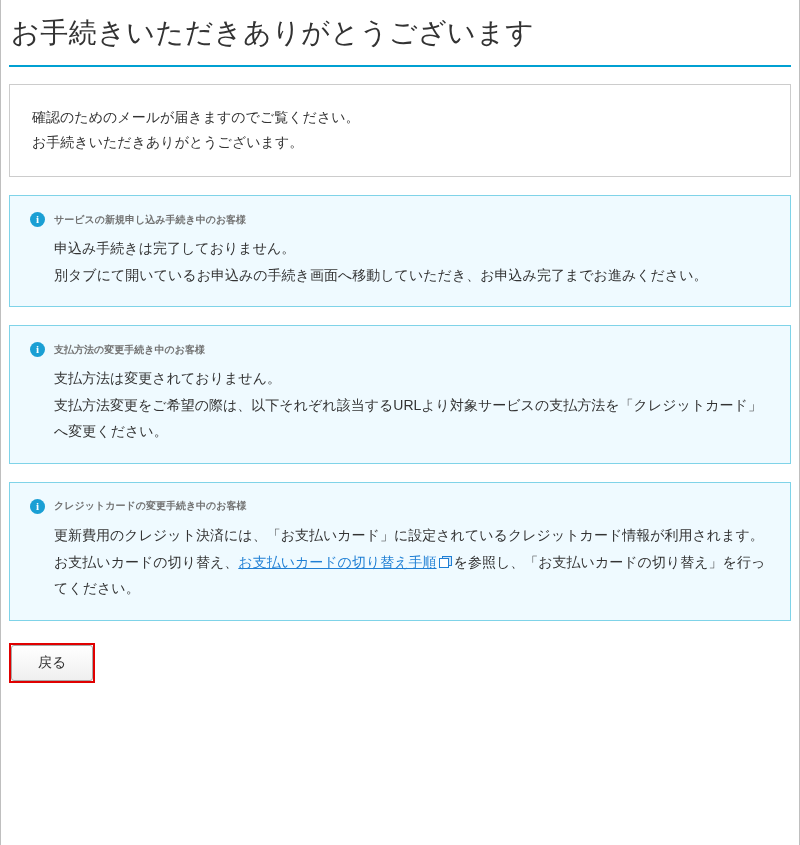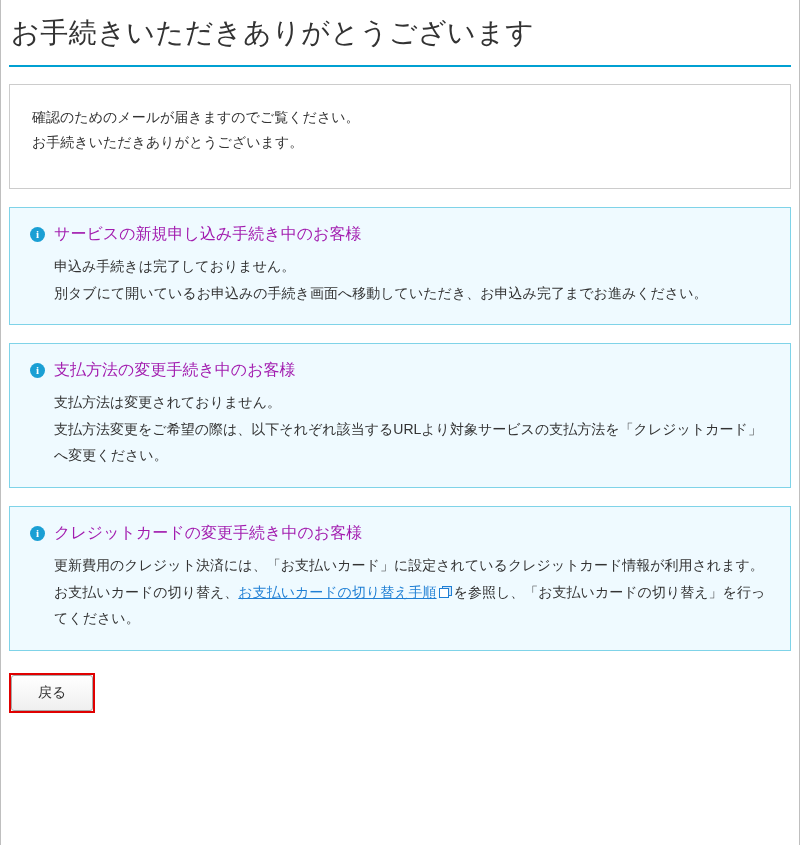--- a/index.html
+++ b/index.html
@@ -34,21 +34,21 @@
     padding: 14px 2px 13px 2px;
     border-bottom: 2px solid #00a0d2;
   }
   
   .message-box {
     margin: 17px 0 0 0;
     border: 1px solid #cccccc;
     background: #ffffff;
     padding: 20px 22px 22px 22px;
     box-sizing: border-box;
-    height: 105px;
+    height: 93px;
   }
   .message-box p {
     margin: 0;
     font-size: 14px;
     line-height: 1.75;
     color: #333333;
   }
   
   .info-panel {
     margin-top: 18px;
@@ -70,23 +70,23 @@
     border-radius: 50%;
     background: #1a9fd4;
     color: #ffffff;
     font-size: 11px;
     font-weight: bold;
     line-height: 15px;
     text-align: center;
     font-family: "Liberation Serif", serif;
   }
   .panel-title {
-    font-size: 16px;
-    font-weight: normal;
-    color: #a21caf;
+    font-size: 10px;
+    font-weight: bold;
+    color: #737373;
   }
   .panel-body {
     padding-left: 24px;
   }
   .panel-body p {
     margin: 0;
     font-size: 14px;
     line-height: 1.9;
     color: #333333;
   }

